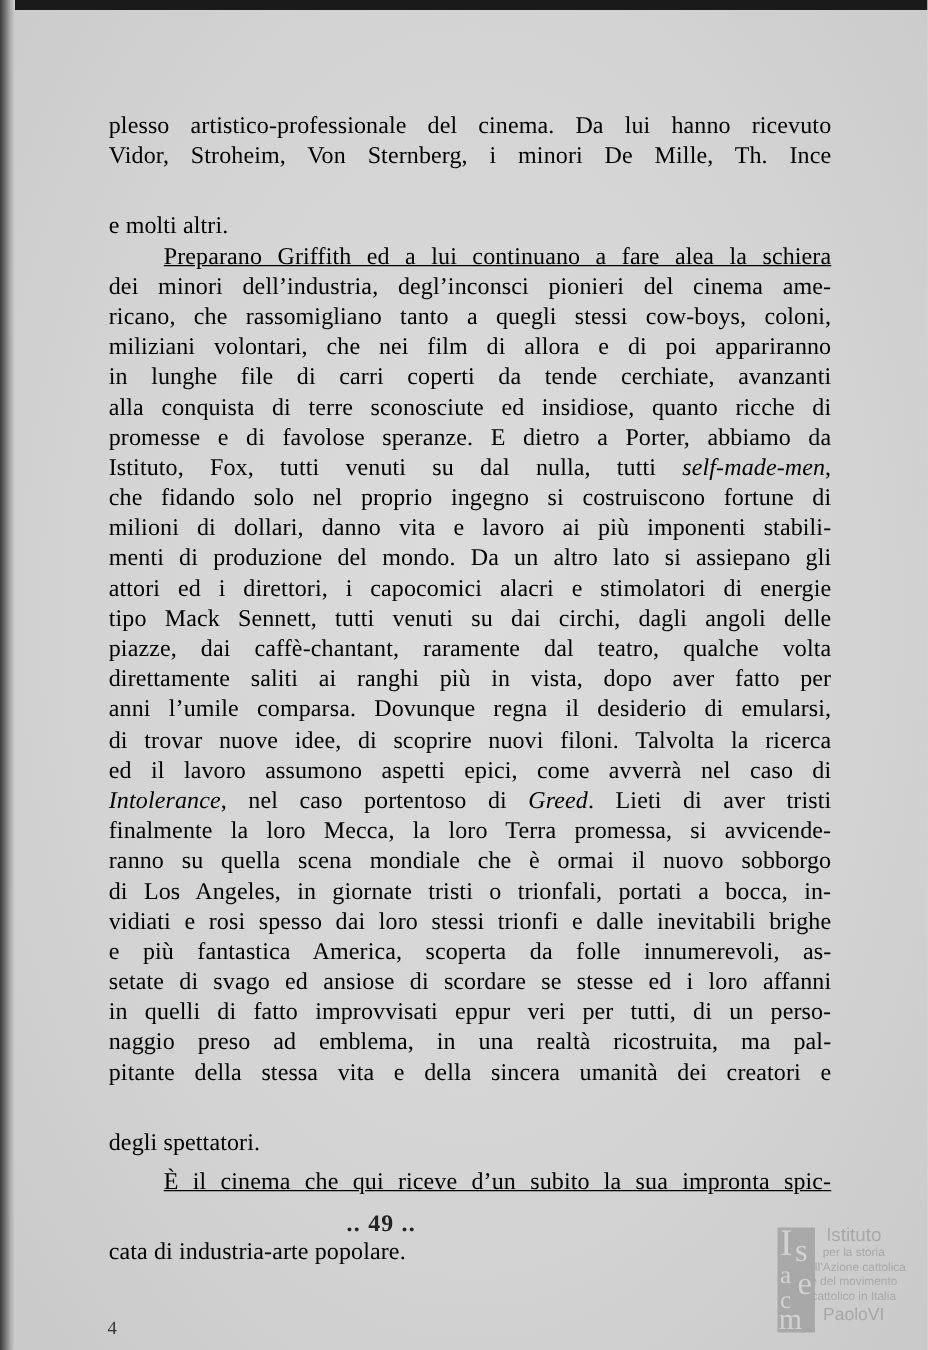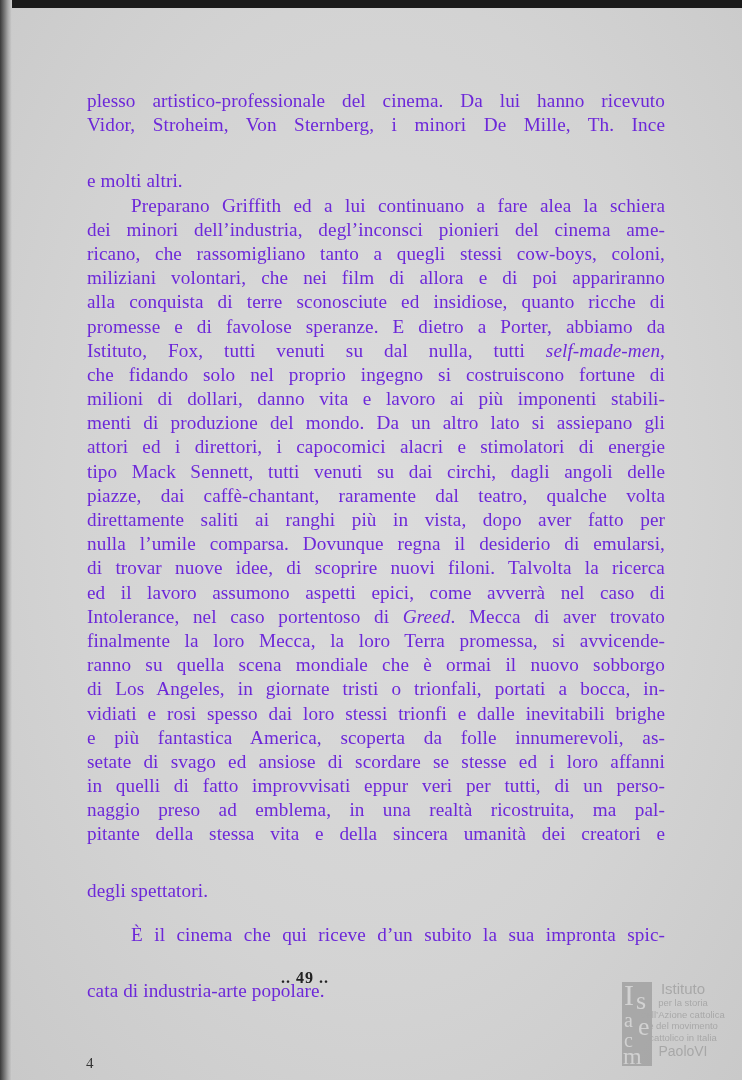--- a/index.html
+++ b/index.html
@@ -15,29 +15,29 @@
   .spine {
     position:absolute; left:0; top:0; width:12px; height:1080px;
     background:linear-gradient(to right,#3a3a3a 0px,#707070 4px,#a8a8a8 8px,#cfcfcf 12px);
   }
   .page {
     position:absolute; left:12px; top:8px; width:730px; height:1072px;
     background:radial-gradient(ellipse at 50% 45%, #dcdcdc 0%, #d3d3d3 60%, #c9c9c9 100%);
   }
   .text-block {
     position:absolute; left:87px; top:89px; width:578px;
-    color:#6d28d9; font-size:19.2px; line-height:24.2px;
+    color:#000000; font-size:19.2px; line-height:24.2px;
     text-align:justify; letter-spacing:0.1px;
   }
   .text-block .line { display:block; text-align:justify; text-align-last:justify; height:24.2px; white-space:nowrap; }
   .text-block .line.end { text-align-last:left;margin-top:32px; }
-  .text-block .line.ind { padding-left:44px; }
+  .text-block .line.ind { padding-left:44px;text-decoration:underline; }
   .page-number {
     position:absolute; left:0; width:610px; top:969px; text-align:center;
-    font-size:16px; font-weight:bold; color:#222; letter-spacing:1px;
+    font-size:19px; font-weight:bold; color:#222; letter-spacing:1px;
   }
   .corner-mark {
     position:absolute; left:86px; top:1055px; font-size:15px; color:#333;
   }
   .watermark {
     position:absolute; left:622px; top:980px; width:118px; height:88px;
     opacity:0.55;
   }
   .wm-box {
     position:absolute; left:0; top:2px; width:30px; height:84px; background:#8a8a8a;
@@ -62,45 +62,46 @@
 <div class="spine"></div>
 
 <div class="text-block" id="text-block">
     <span class="line"><span>plesso artistico-professionale del cinema. Da lui hanno ricevuto</span></span>
     <span class="line"><span>Vidor, Stroheim, Von Sternberg, i minori De Mille, Th. Ince</span></span>
     <span class="line end"><span>e molti altri.</span></span>
     <span class="line ind"><span>Preparano Griffith ed a lui continuano a fare alea la schiera</span></span>
     <span class="line"><span>dei minori dell’industria, degl’inconsci pionieri del cinema ame-</span></span>
     <span class="line"><span>ricano, che rassomigliano tanto a quegli stessi cow-boys, coloni,</span></span>
     <span class="line"><span>miliziani volontari, che nei film di allora e di poi appariranno</span></span>
+    <span class="line"><span>in lunghe file di carri coperti da tende cerchiate, avanzanti</span></span>
     <span class="line"><span>alla conquista di terre sconosciute ed insidiose, quanto ricche di</span></span>
     <span class="line"><span>promesse e di favolose speranze. E dietro a Porter, abbiamo da</span></span>
     <span class="line"><span>Istituto, Fox, tutti venuti su dal nulla, tutti </span><span style="font-style: italic;">self-made-men</span><span>,</span></span>
     <span class="line"><span>che fidando solo nel proprio ingegno si costruiscono fortune di</span></span>
     <span class="line"><span>milioni di dollari, danno vita e lavoro ai più imponenti stabili-</span></span>
     <span class="line"><span>menti di produzione del mondo. Da un altro lato si assiepano gli</span></span>
     <span class="line"><span>attori ed i direttori, i capocomici alacri e stimolatori di energie</span></span>
     <span class="line"><span>tipo Mack Sennett, tutti venuti su dai circhi, dagli angoli delle</span></span>
     <span class="line"><span>piazze, dai caffè-chantant, raramente dal teatro, qualche volta</span></span>
     <span class="line"><span>direttamente saliti ai ranghi più in vista, dopo aver fatto per</span></span>
-    <span class="line"><span>nulla l’umile comparsa. Dovunque regna il desiderio di emularsi,</span></span>
+    <span class="line"><span>anni l’umile comparsa. Dovunque regna il desiderio di emularsi,</span></span>
     <span class="line"><span>di trovar nuove idee, di scoprire nuovi filoni. Talvolta la ricerca</span></span>
     <span class="line"><span>ed il lavoro assumono aspetti epici, come avverrà nel caso di</span></span>
-    <span class="line"><span style="">Intolerance</span><span>, nel caso portentoso di </span><span style="font-style: italic;">Greed</span><span>. Mecca di aver trovato</span></span>
+    <span class="line"><span style="font-style: italic;">Intolerance</span><span>, nel caso portentoso di </span><span style="font-style: italic;">Greed</span><span>. Lieti di aver tristi</span></span>
     <span class="line"><span>finalmente la loro Mecca, la loro Terra promessa, si avvicende-</span></span>
     <span class="line"><span>ranno su quella scena mondiale che è ormai il nuovo sobborgo</span></span>
     <span class="line"><span>di Los Angeles, in giornate tristi o trionfali, portati a bocca, in-</span></span>
     <span class="line"><span>vidiati e rosi spesso dai loro stessi trionfi e dalle inevitabili brighe</span></span>
     <span class="line"><span>e più fantastica America, scoperta da folle innumerevoli, as-</span></span>
     <span class="line"><span>setate di svago ed ansiose di scordare se stesse ed i loro affanni</span></span>
     <span class="line"><span>in quelli di fatto improvvisati eppur veri per tutti, di un perso-</span></span>
     <span class="line"><span>naggio preso ad emblema, in una realtà ricostruita, ma pal-</span></span>
     <span class="line"><span>pitante della stessa vita e della sincera umanità dei creatori e</span></span>
     <span class="line end"><span>degli  spettatori.</span></span>
-    <span class="line ind" style="margin-top: 20px;"><span>È il cinema che qui riceve d’un subito la sua impronta spic-</span></span>
+    <span class="line ind" style="margin-top: 7px;"><span>È il cinema che qui riceve d’un subito la sua impronta spic-</span></span>
     <span class="line end"><span>cata di industria-arte popolare.</span></span>
   </div>
 
 <div class="page-number">.. 49 ..</div>
 <div class="corner-mark">4</div>
 
 <div class="watermark">
   <div class="wm-box"></div>
   <div class="wm-letters" id="wm-letters">
       <span class="wm-letter" style="left: 2px; top: 0px; font-size: 30px;">I</span>

